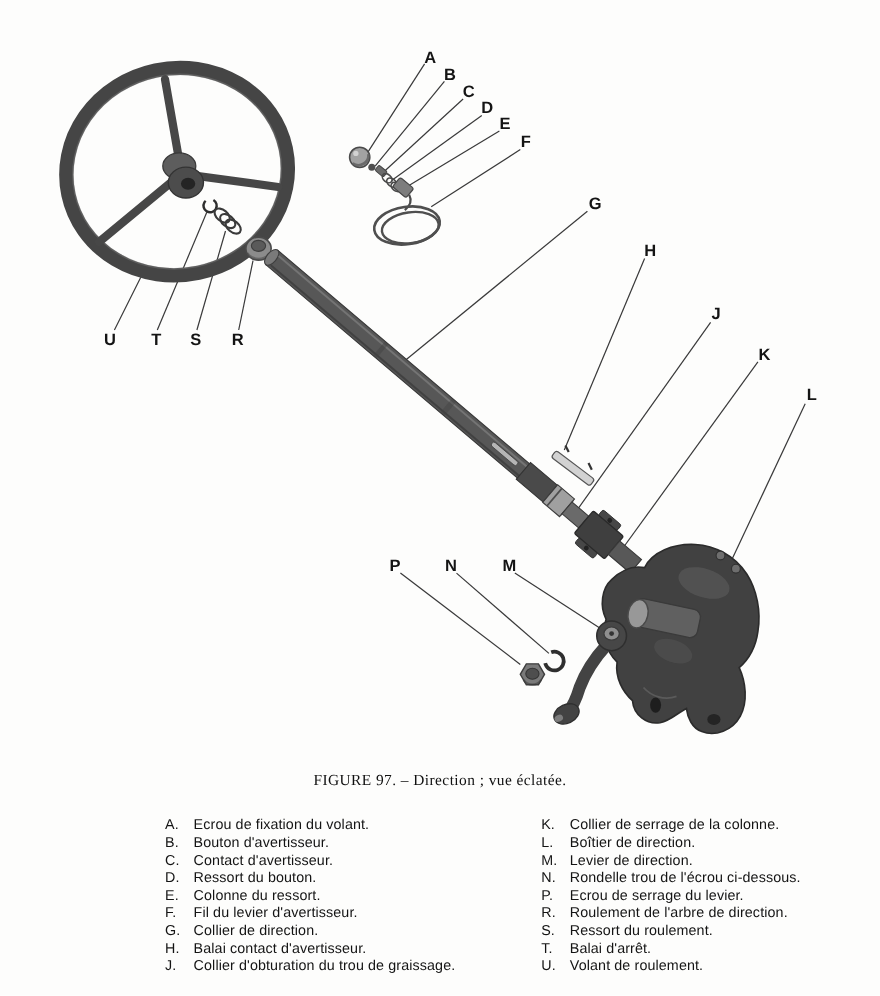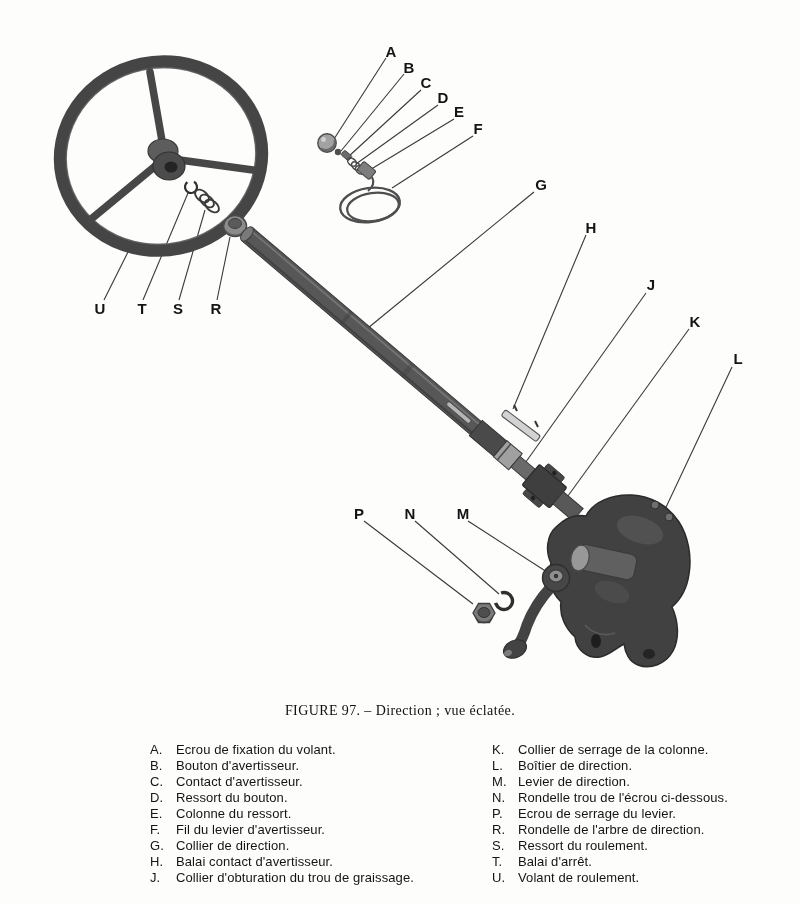--- a/index.html
+++ b/index.html
@@ -252,21 +252,21 @@
     <div class="legend-row">
         <span class="legend-key">N.</span>
         <span class="legend-text">Rondelle trou de l'écrou ci-dessous.</span>
       </div>
     <div class="legend-row">
         <span class="legend-key">P.</span>
         <span class="legend-text">Ecrou de serrage du levier.</span>
       </div>
     <div class="legend-row">
         <span class="legend-key">R.</span>
-        <span class="legend-text">Rondelle de l'arbre de direction.</span>
+        <span class="legend-text">Roulement de l'arbre de direction.</span>
       </div>
     <div class="legend-row">
         <span class="legend-key">S.</span>
         <span class="legend-text">Ressort du roulement.</span>
       </div>
     <div class="legend-row">
         <span class="legend-key">T.</span>
         <span class="legend-text">Balai d'arrêt.</span>
       </div>
     <div class="legend-row">

